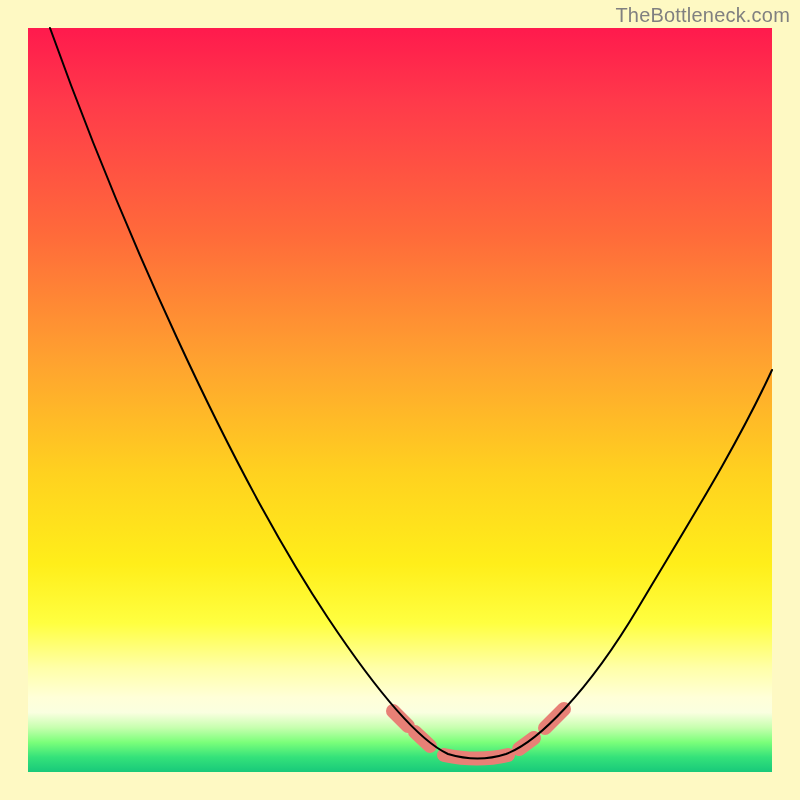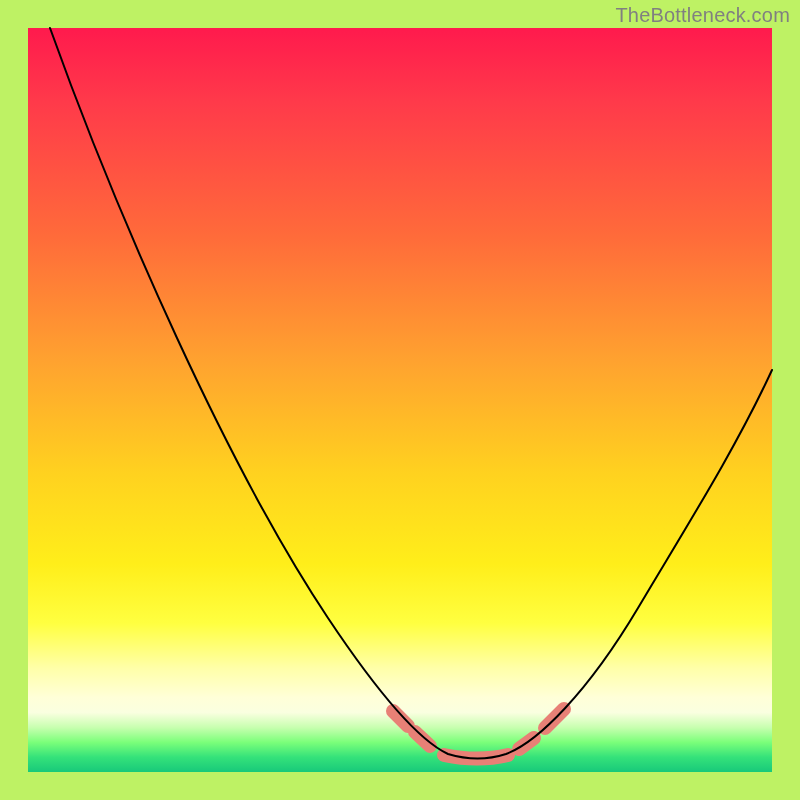--- a/index.html
+++ b/index.html
@@ -8,21 +8,21 @@
     width: 800px;
     height: 800px;
     overflow: hidden;
     font-family: Arial, Helvetica, sans-serif;
     background: #000;
   }
   .frame {
     position: relative;
     width: 800px;
     height: 800px;
-    background: #bef264;
+    background: #fef9c3;
     box-sizing: border-box;
   }
   .plot-area {
     position: absolute;
     left: 28px;
     top: 28px;
     width: 744px;
     height: 744px;
     
     background: linear-gradient(

